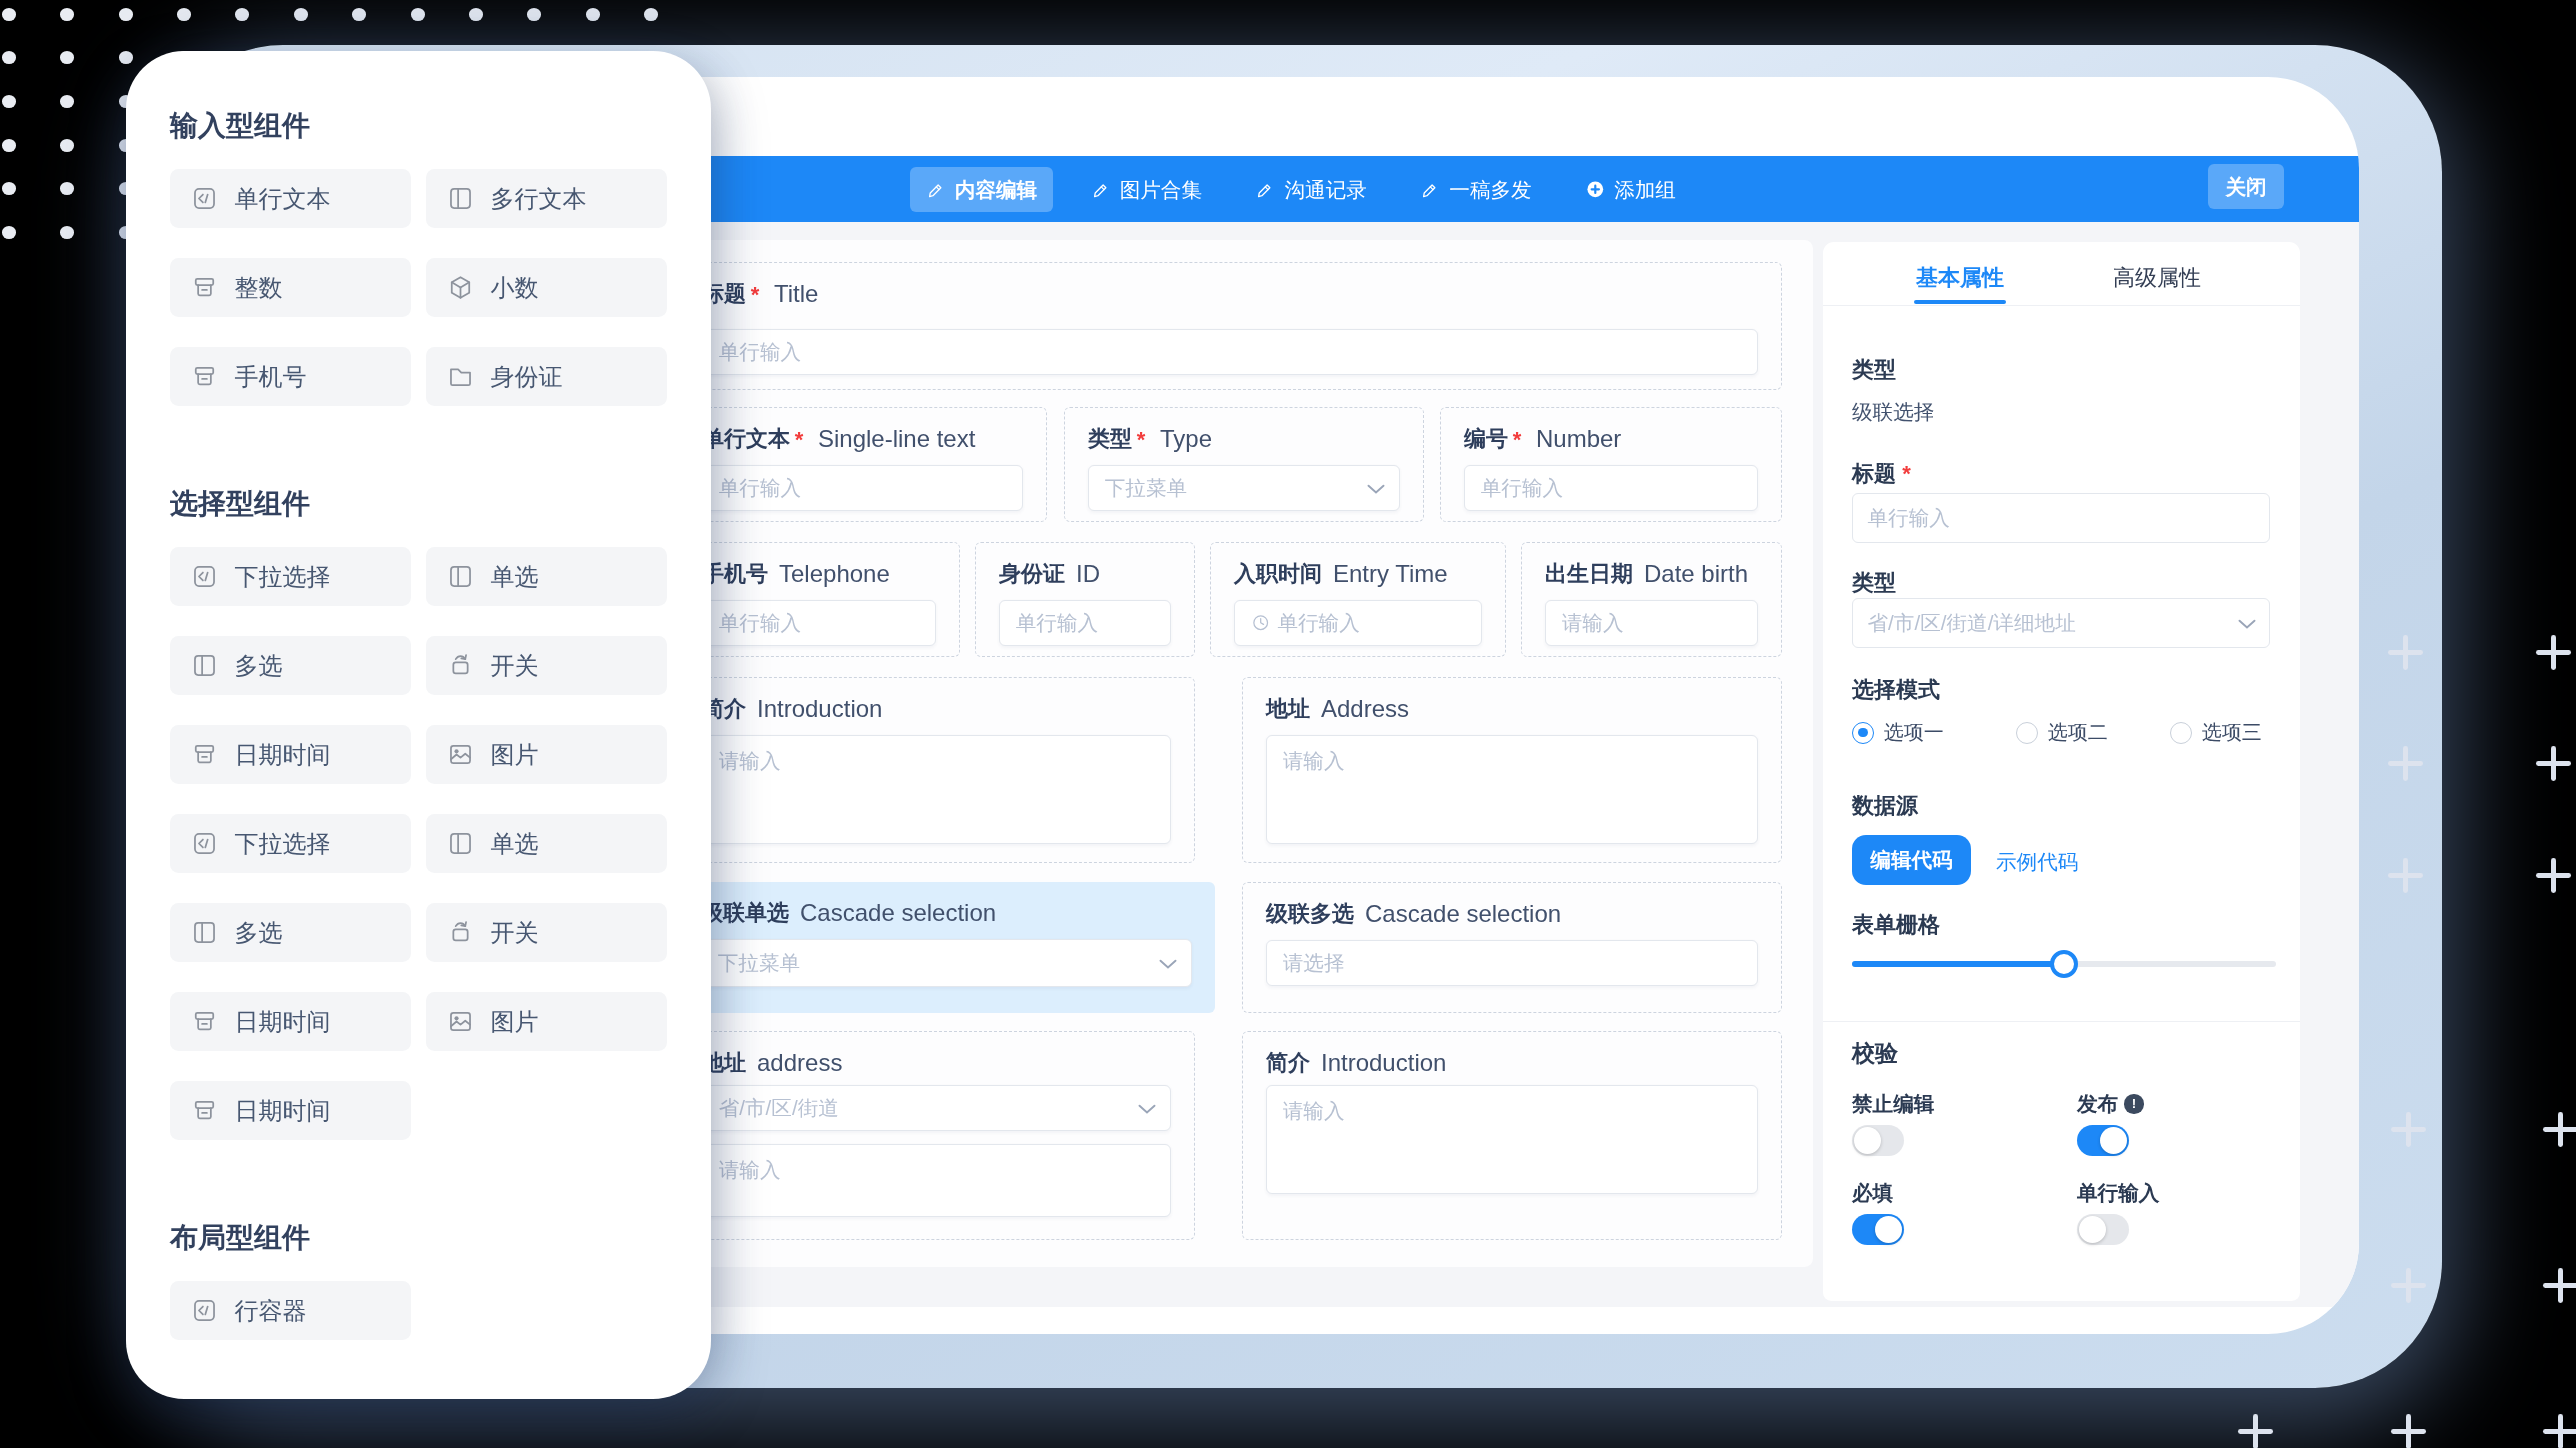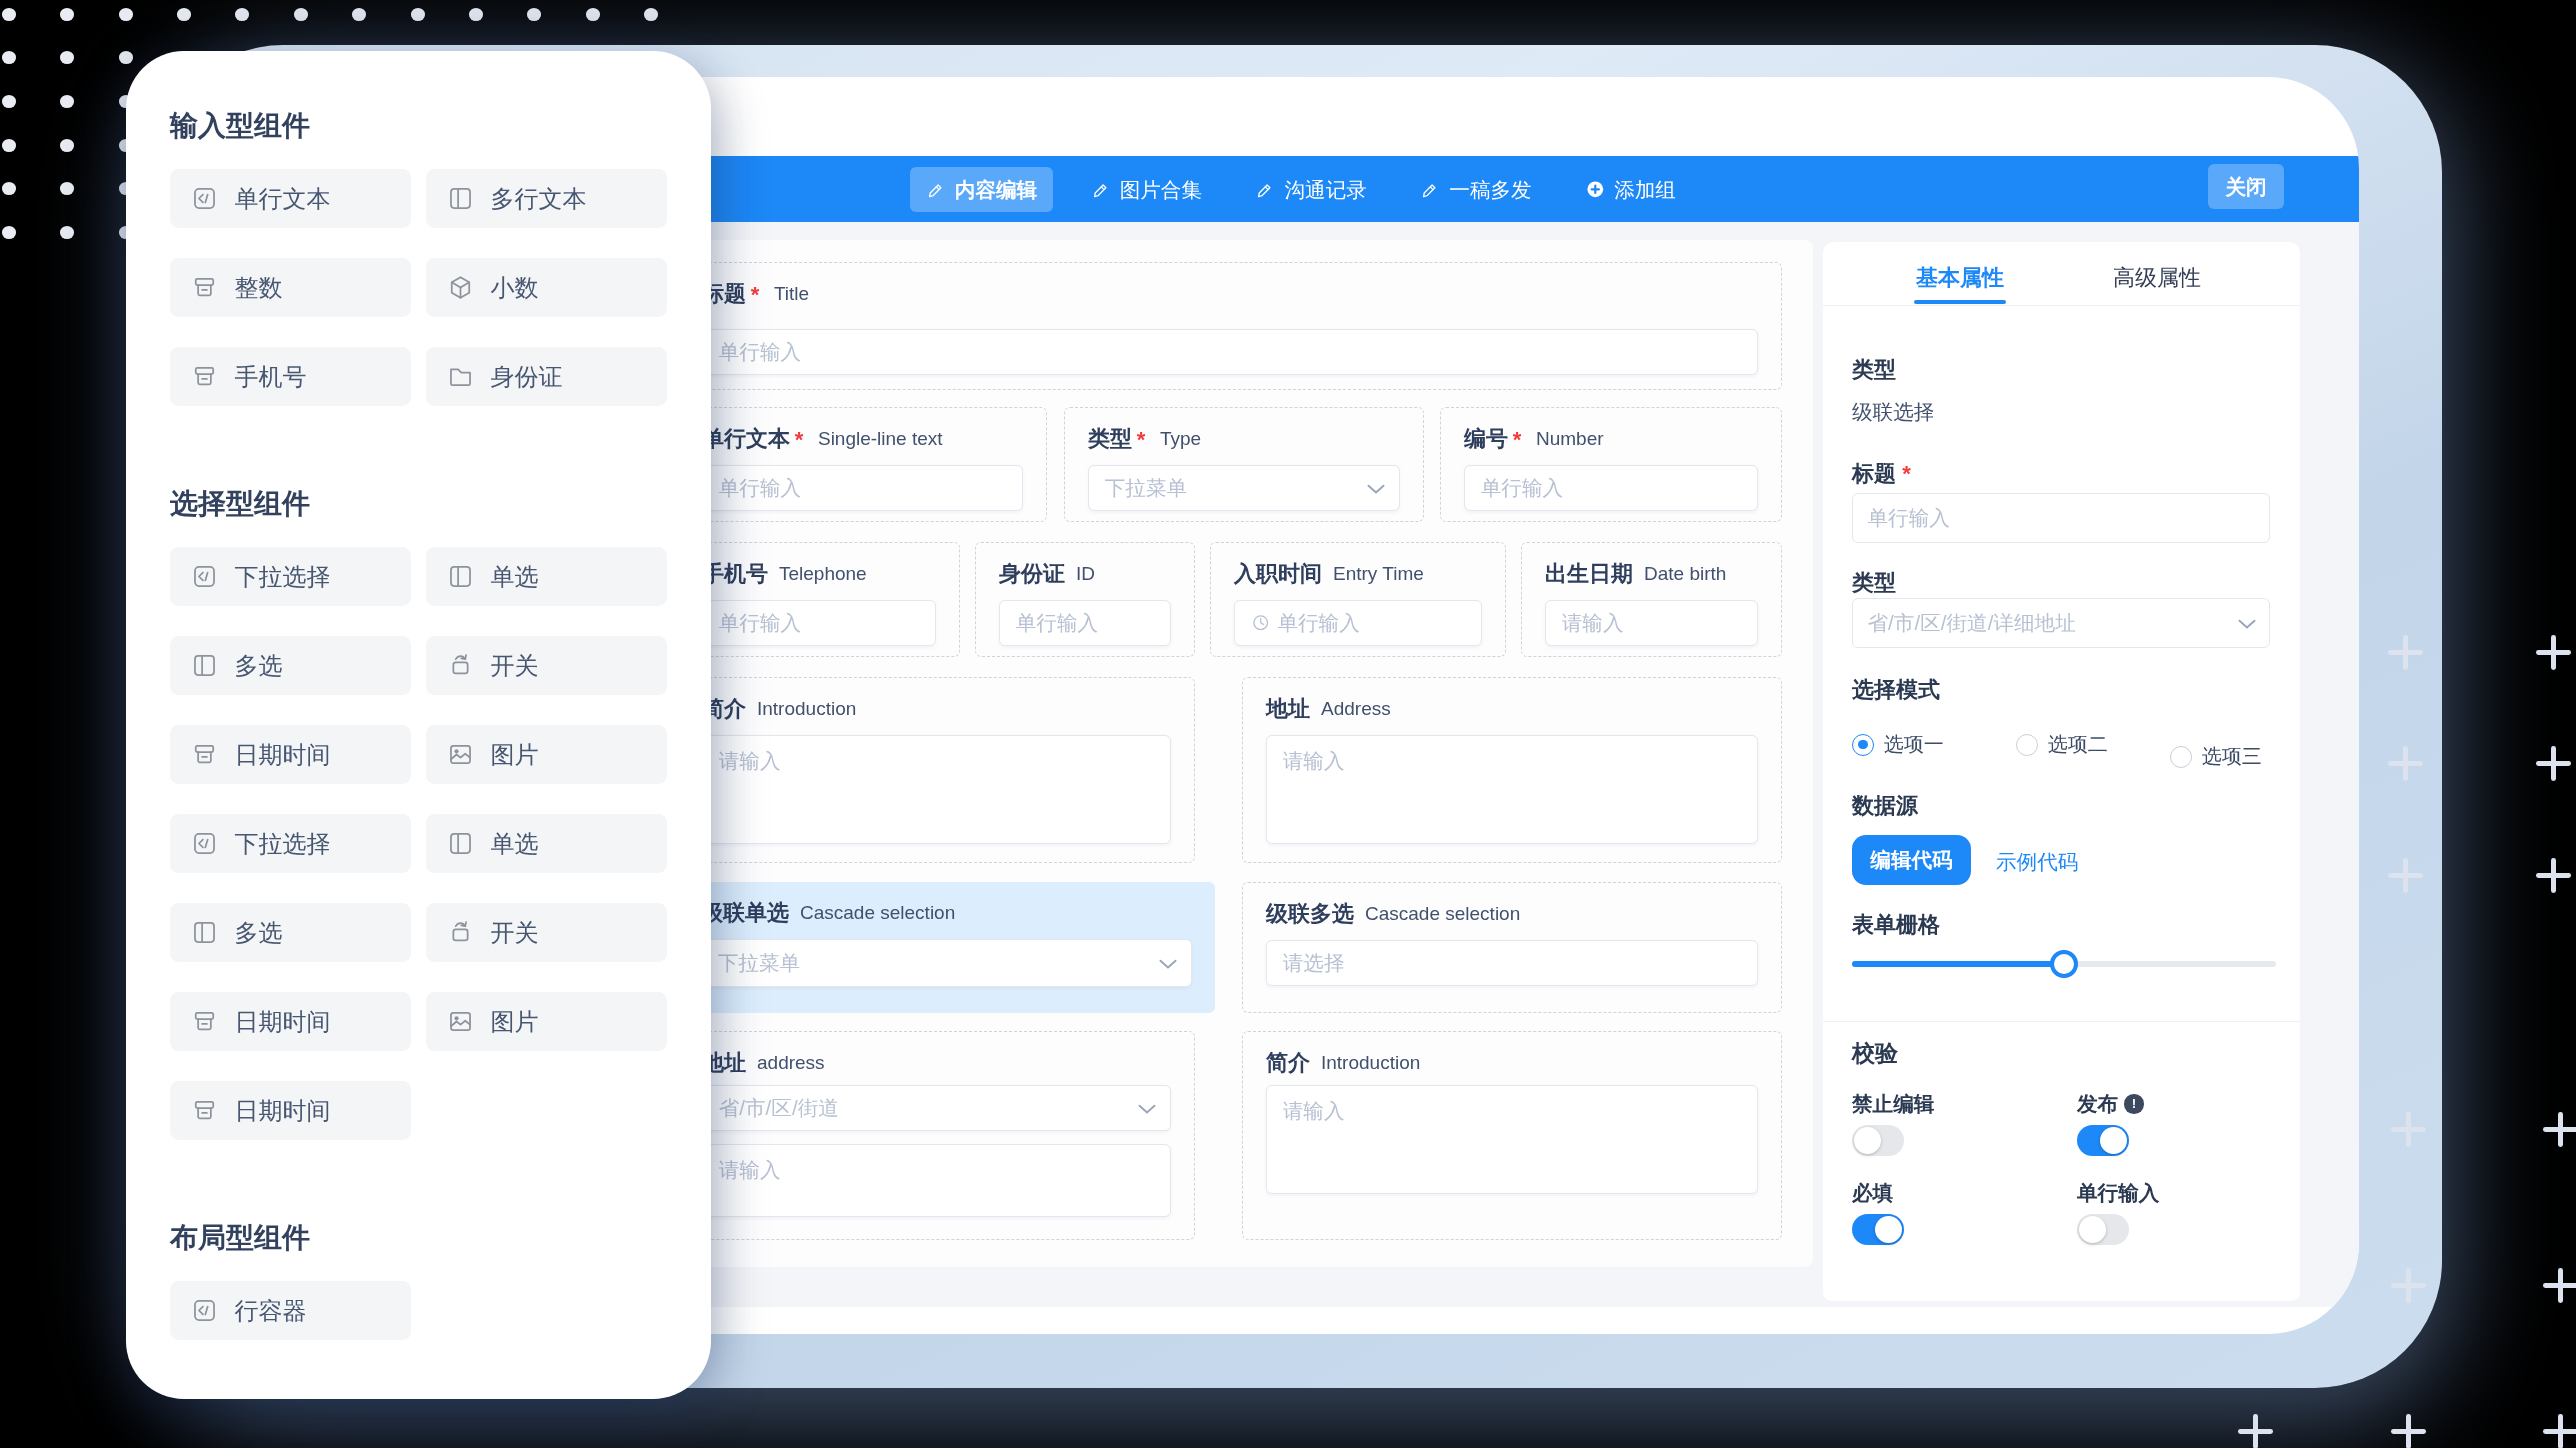--- a/index.html
+++ b/index.html
@@ -31,21 +31,21 @@
   .htab.active{background:rgba(255,255,255,.27);font-weight:bold;}
   .hclose{position:absolute;left:2021px;top:8px;width:76px;height:45px;border-radius:6px;background:rgba(255,255,255,.27);
           color:#fff;font-size:20.6px;display:flex;align-items:center;justify-content:center;font-weight:bold;}
 
   
   .fbox{position:absolute;border:1.2px dashed #cdd4df;border-radius:6px;box-sizing:border-box;}
   .fbox.highlight{border:none;background:#dceefd;}
   .flabel{position:absolute;left:23px;top:15.7px;display:flex;align-items:center;white-space:nowrap;}
   .flabel .zh{font-size:22px;font-weight:bold;color:#2e3e5c;}
   .flabel .star{color:#f23c3c;font-size:22px;font-weight:bold;margin:3.6px 3.6px 0 4.8px;}
-  .flabel .en{font-size:19px;color:#41506c;margin-left:11px;}
+  .flabel .en{font-size:24px;color:#41506c;margin-left:11px;}
   .fcontrol{position:absolute;left:23px;right:23px;background:#fff;border:1.2px solid #e3e7ed;border-radius:6px;
             box-sizing:border-box;color:#b7c1d2;font-size:20.6px;display:flex;align-items:center;padding:0 15.7px;
             box-shadow:0 1.8px 3.6px rgba(40,60,100,.05);}
   .fcontrol .ph{overflow:hidden;white-space:nowrap;}
   .fcontrol.area{align-items:flex-start;padding-top:11px;}
   .fcontrol .chev{position:absolute;right:14.5px;top:50%;transform:translateY(-50%);}
   .fcontrol .cicon{margin-right:7.3px;display:flex;}
 
   
   .sidebar{position:absolute;left:126px;top:51px;width:585px;height:1348px;background:#fff;border-radius:58px;
@@ -400,21 +400,21 @@
                 <i></i>
               </span>
               <span class="rlbl">选项一</span>
             </div>
             <div class="radio" style="margin-left: 61px; min-width: 103px;">
               <span class="rdot">
                 <i></i>
               </span>
               <span class="rlbl">选项二</span>
             </div>
-            <div class="radio" style="margin-left: 51px; min-width: 103px; margin-top: 24px;">
+            <div class="radio" style="margin-left: 51px; min-width: 103px;">
               <span class="rdot">
                 <i></i>
               </span>
               <span class="rlbl">选项三</span>
             </div>
           </div>
 
         <div class="plabel" style="top:549px;">数据源</div>
         <div class="pbtn" style="top:593px;">编辑代码</div>
         <div class="plink" style="top:606px;">示例代码</div>

